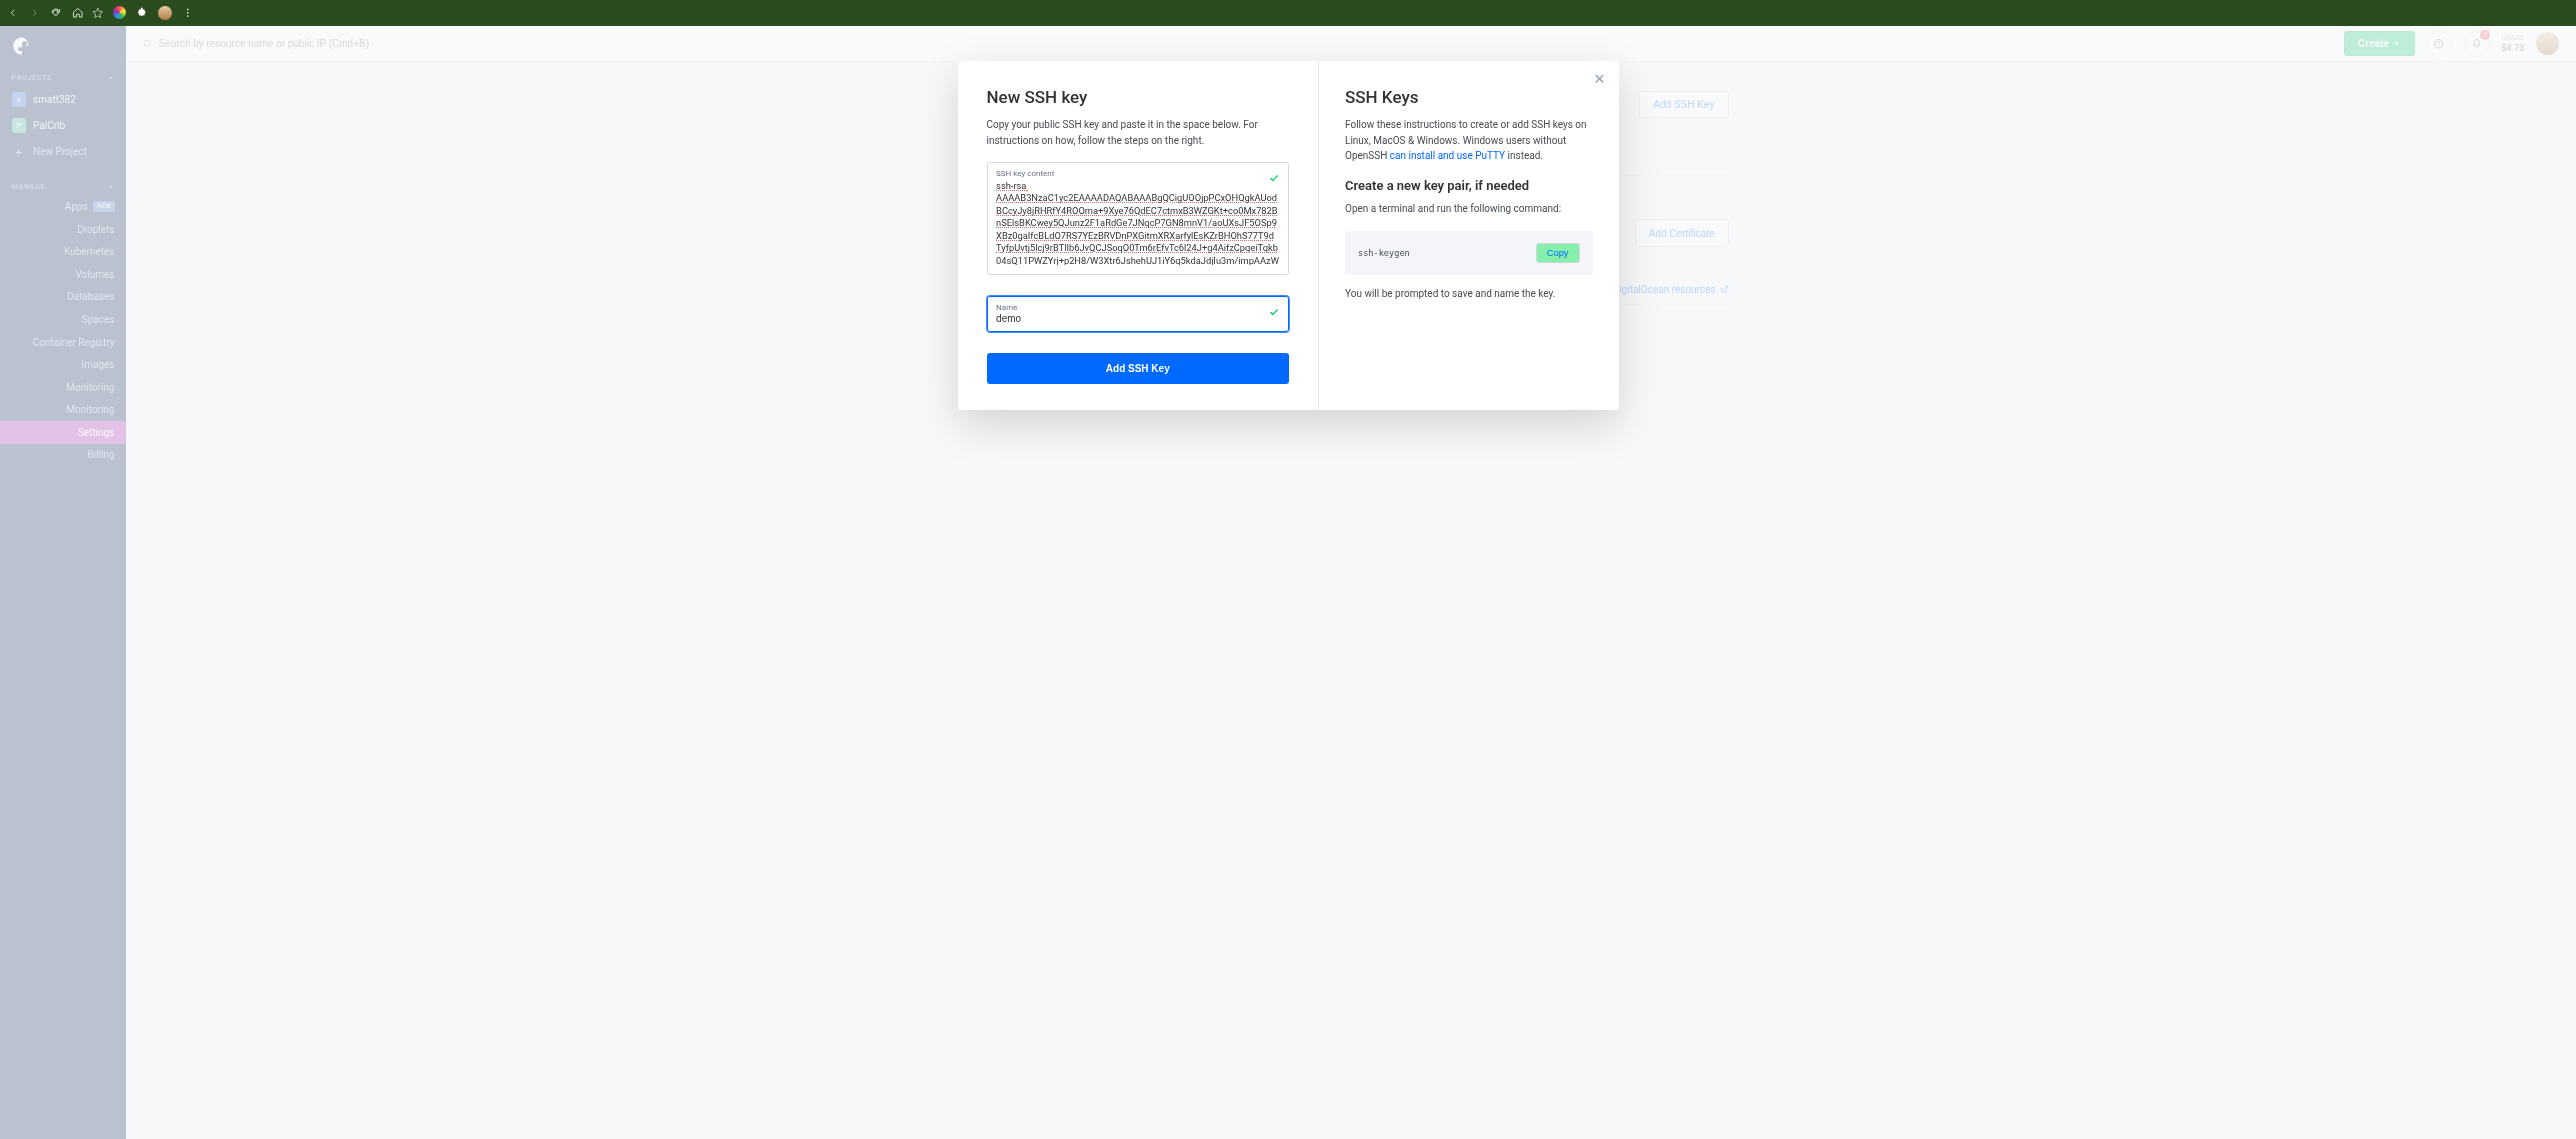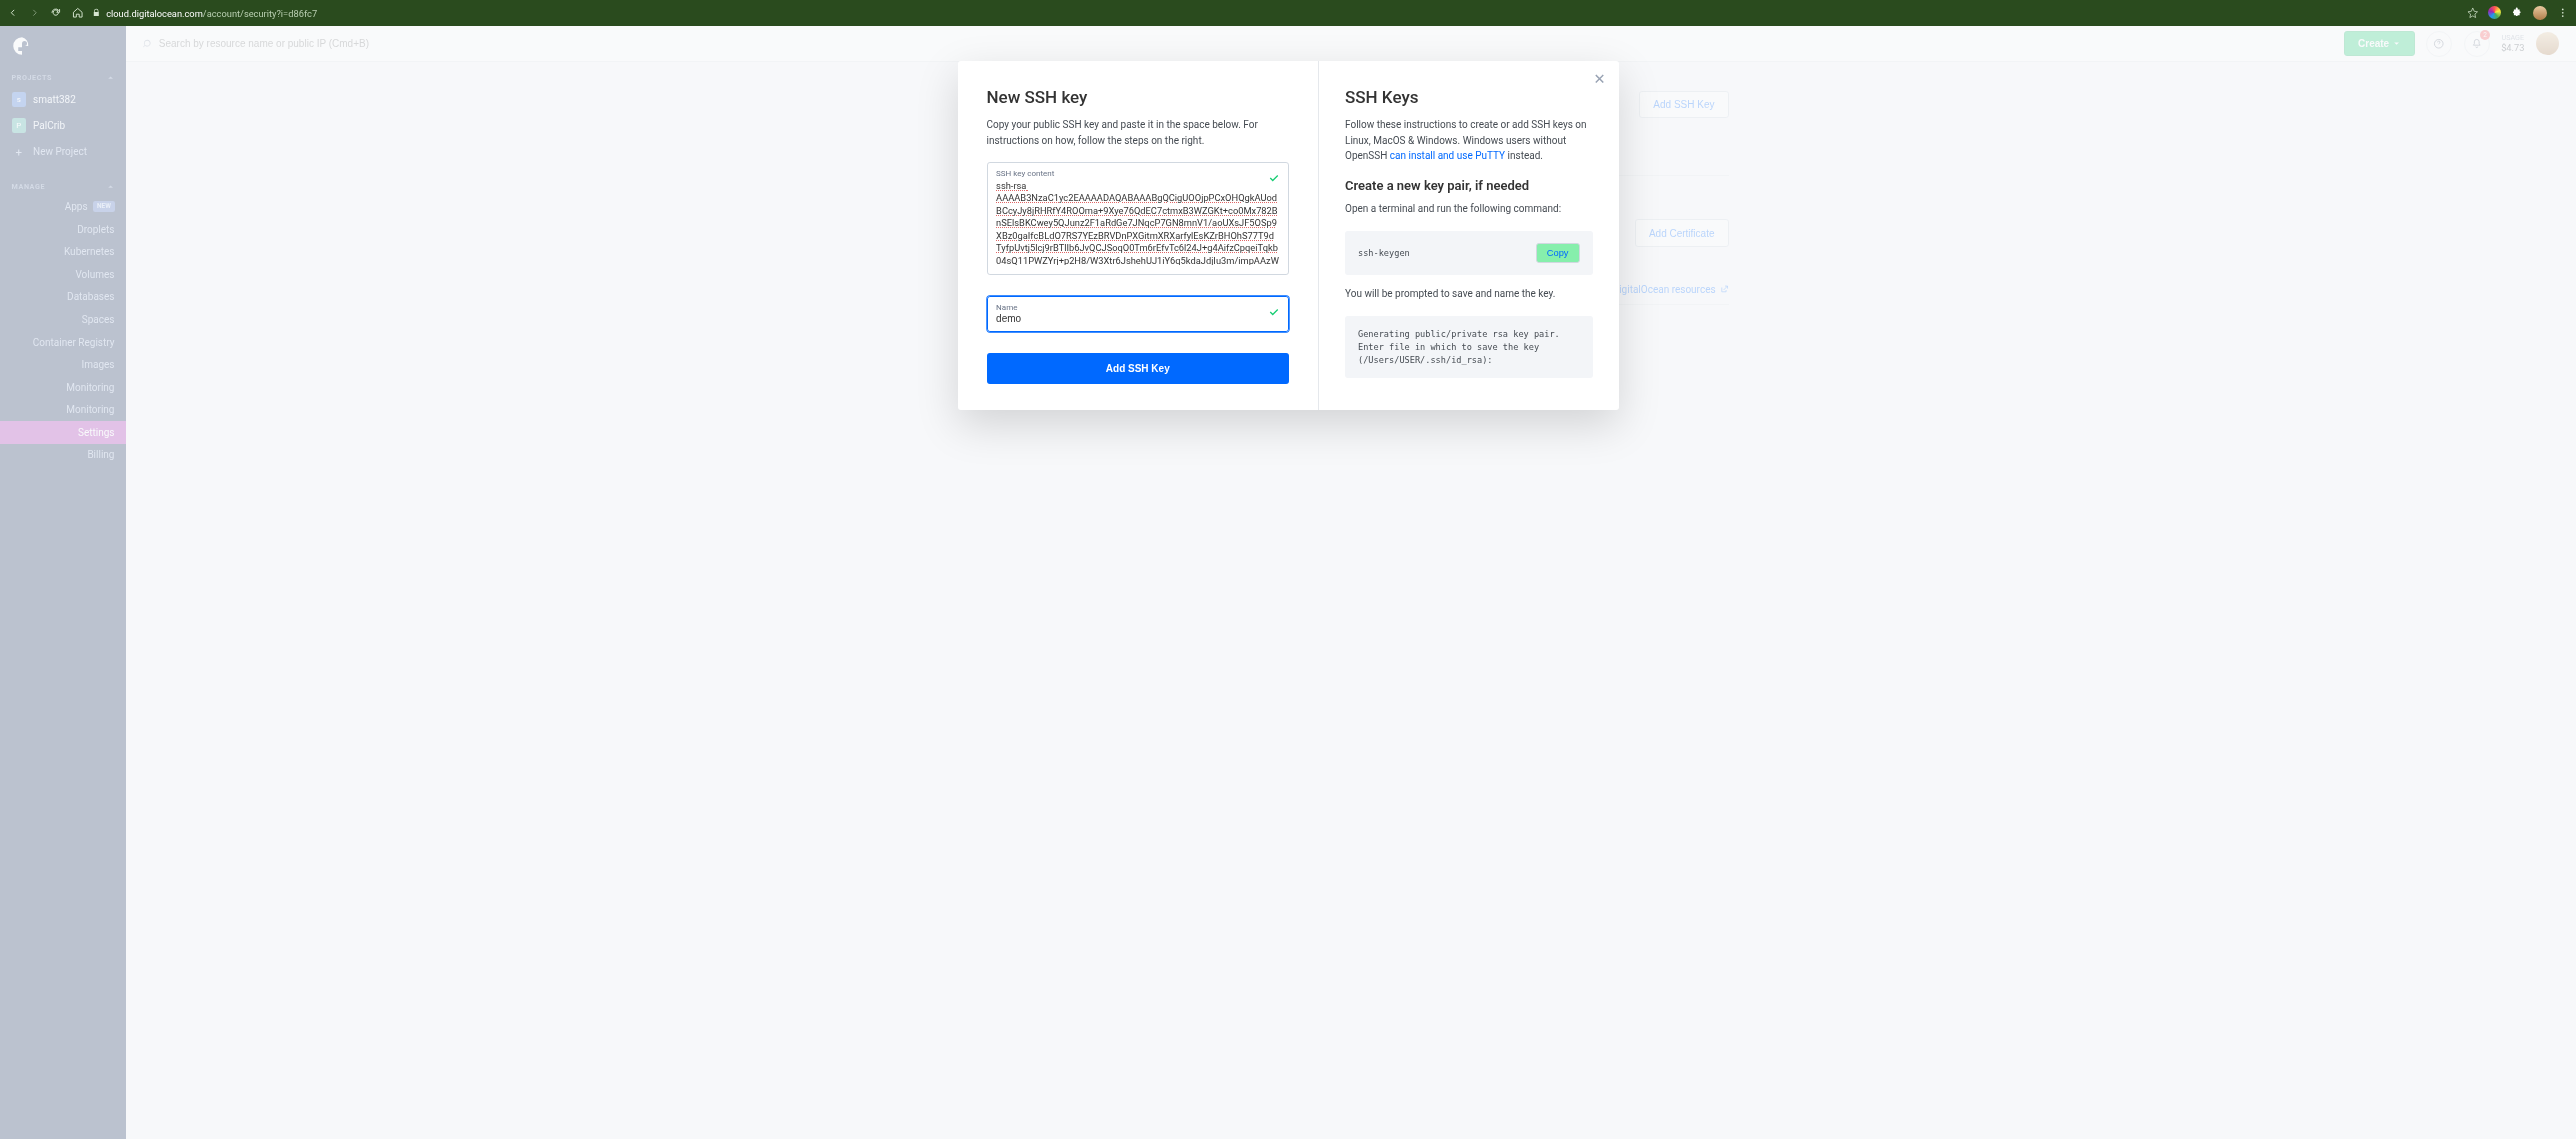--- a/index.html
+++ b/index.html
@@ -119,28 +119,20 @@
         <svg viewBox="0 0 24 24">
           <path d="M4 12a8 8 0 0 1 14-5l2-2v6h-6l2.5-2.5A5.5 5.5 0 1 0 17.5 12" stroke="currentColor" stroke-width="2" fill="none"></path>
         </svg>
       </span>
     <span class="browser-icon">
         <svg viewBox="0 0 24 24">
           <path d="M3 11l9-8 9 8v10h-6v-6H9v6H3z" stroke="currentColor" stroke-width="2" fill="none"></path>
         </svg>
       </span>
   </div>
-  <div class="url-bar">
-    <span class="browser-icon lock">
-        <svg viewBox="0 0 24 24">
-          <path d="M6 10V7a6 6 0 1 1 12 0v3h1v11H5V10h1zm2 0h8V7a4 4 0 1 0-8 0v3z" fill="currentColor"></path>
-        </svg>
-      </span>
-    <span><span class="url-host">cloud.digitalocean.com</span><span class="url-path">/account/security?i=d86fc7</span></span>
-  </div>
   <div class="browser-right">
     <span class="browser-icon">
         <svg viewBox="0 0 24 24">
           <path d="M12 2l2.9 6.9L22 10l-5.5 4.8L18 22l-6-3.5L6 22l1.5-7.2L2 10l7.1-1.1z" stroke="currentColor" stroke-width="1.5" fill="none"></path>
         </svg>
       </span>
     <span class="ext-icon ext-colorful"></span>
     <span class="browser-icon ext-puzzle">
         <svg viewBox="0 0 24 24">
           <path d="M10 3a2 2 0 1 1 4 0v2h4v4a2 2 0 1 1 0 4v4h-4a2 2 0 1 1-4 0H6v-4a2 2 0 1 1 0-4V5h4V3z" fill="currentColor"></path>
@@ -348,19 +340,18 @@
         <p>
           <span>Follow these instructions to create or add SSH keys on Linux, MacOS &amp; Windows. Windows users without OpenSSH </span><a href="#">can install and use PuTTY</a><span> instead.</span>
         </p>
         <h3>Create a new key pair, if needed</h3>
         <p>Open a terminal and run the following command:</p>
         <div class="code-block">
           <span>ssh-keygen</span>
           <button class="btn-copy">Copy</button>
         </div>
         <p>You will be prompted to save and name the key.</p>
-        <div class="code-output">Generating public/private rsa key pair. Enter file in which to save the key (/Users/USER/.ssh/id_rsa):</div>
       </div>
     </div>
   </div>
 
 </div>
 
 
 </body></html>

